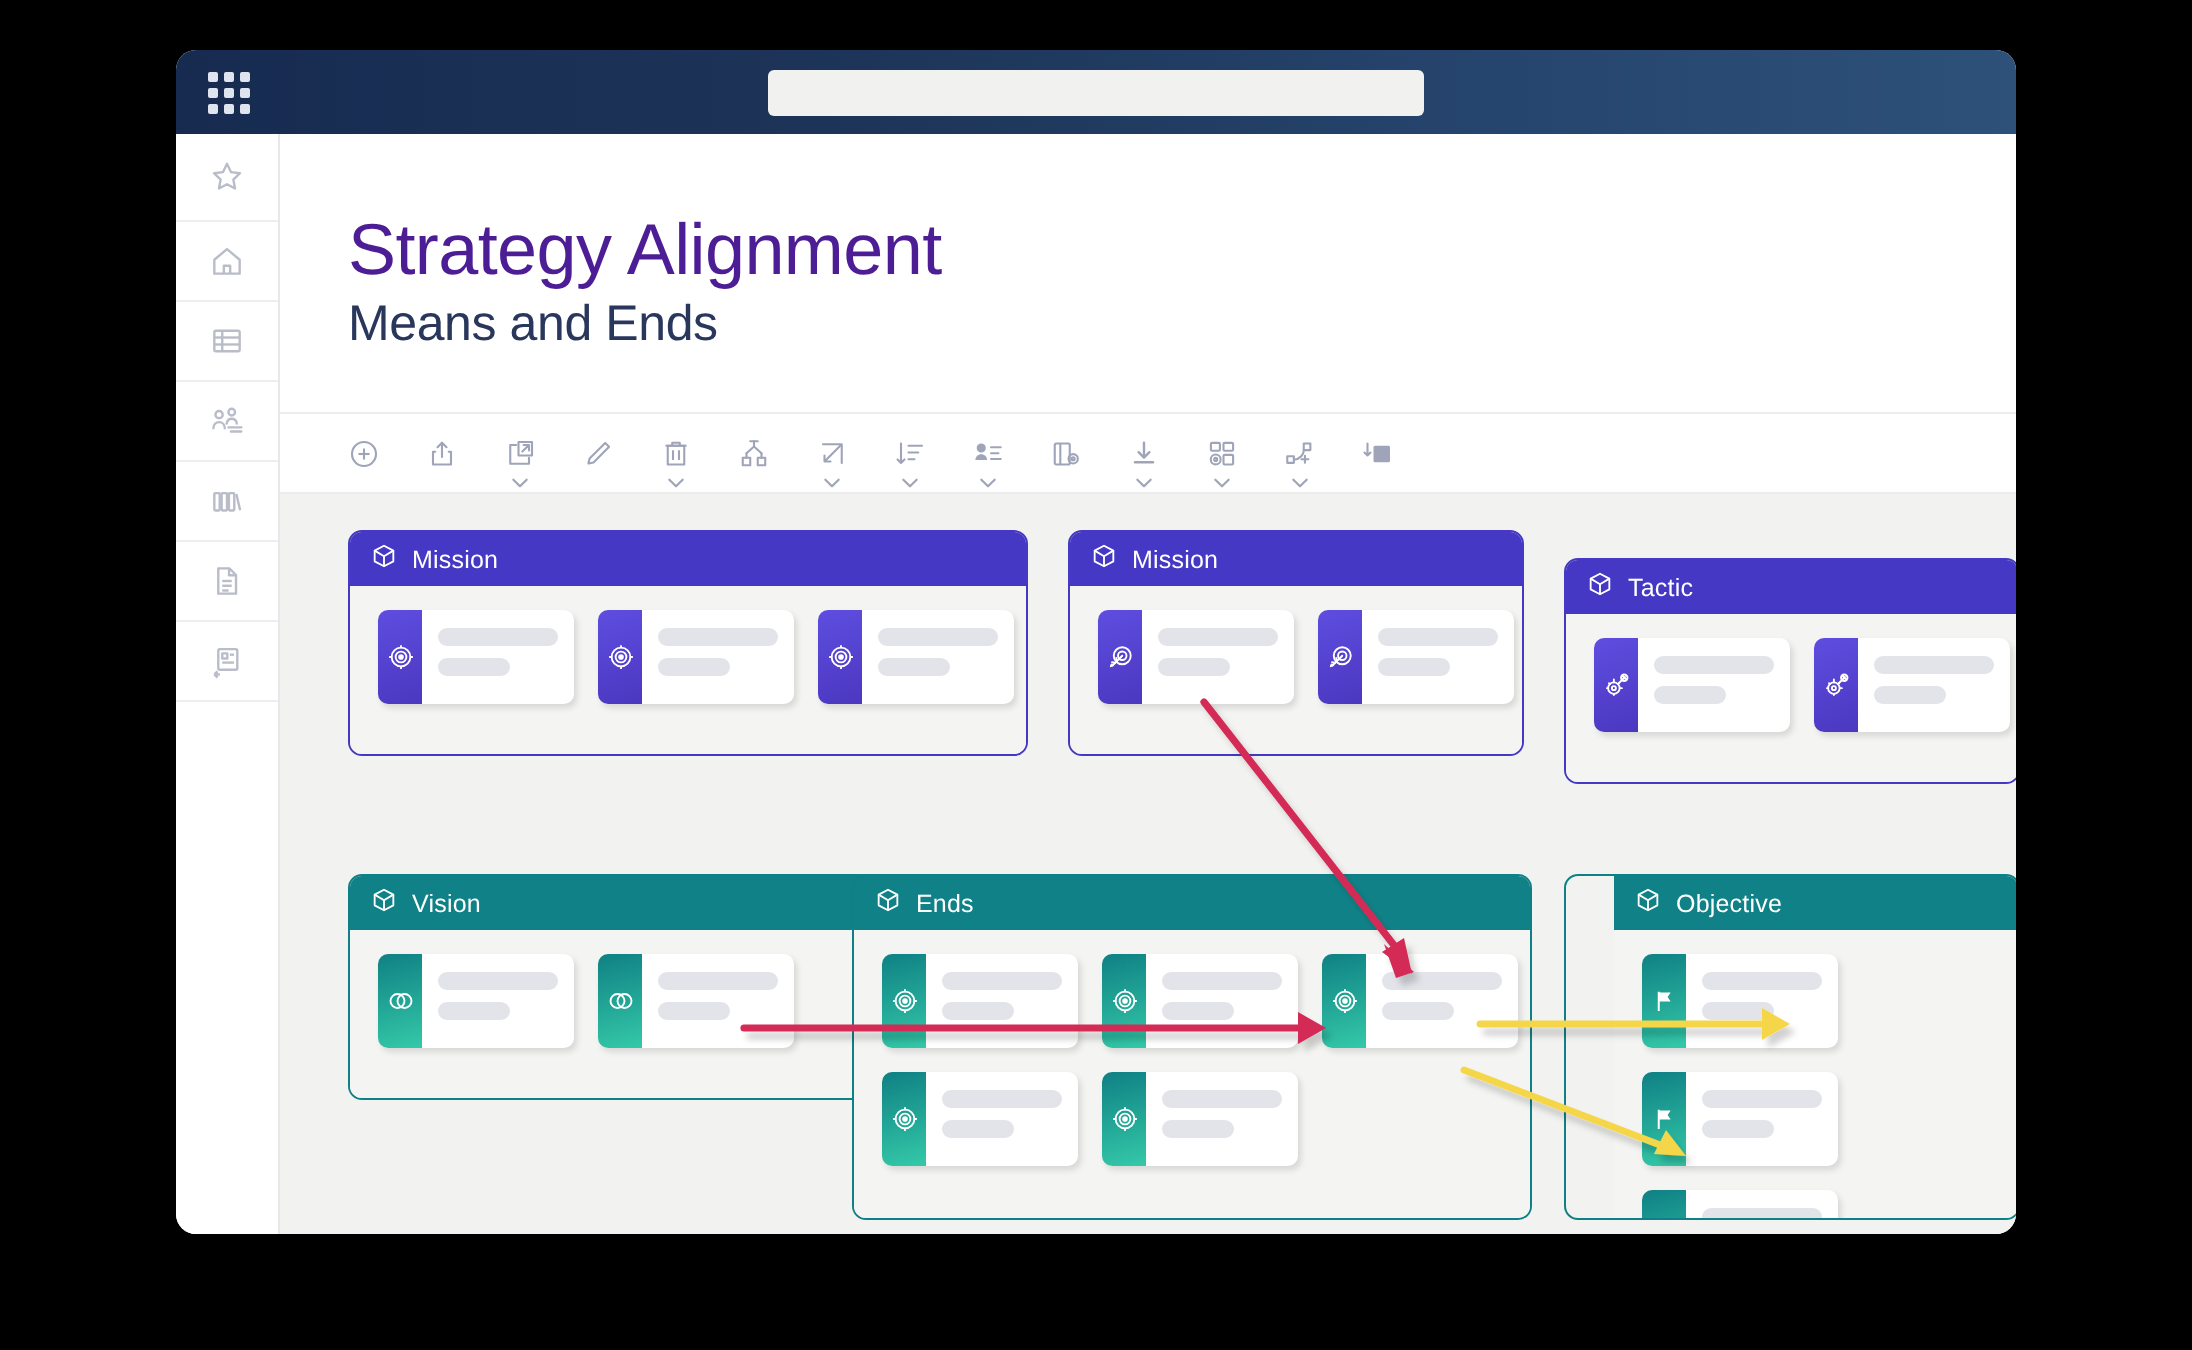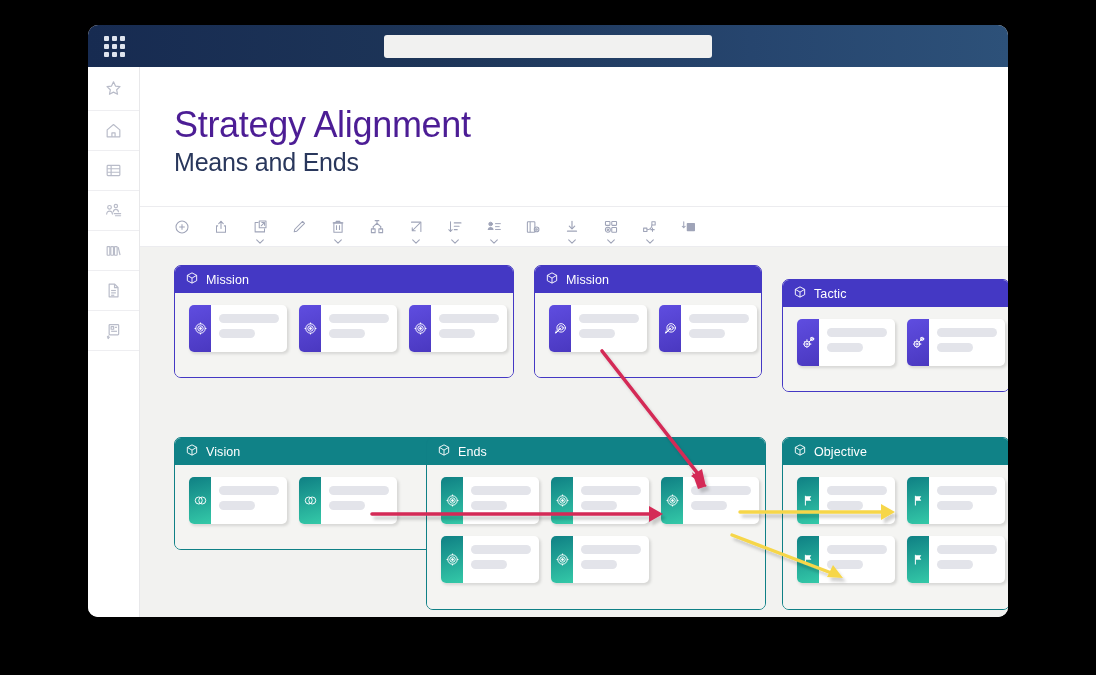--- a/index.html
+++ b/index.html
@@ -731,21 +731,21 @@
               </svg>
             </div>
             <div class="card-body">
               <div class="bar long"></div>
               <div class="bar short"></div>
             </div>
           </div>
         </div>
       </div>
 
-      <div class="group teal" style="left:642px; top:190px; width:228px;">
+      <div class="group teal" style="left:642px; top:190px; width:228px;padding-left:24px;">
         <div class="grp-head">
           <span>
             <svg width="14" height="14" viewBox="0 0 24 24" fill="none" stroke="currentColor" stroke-width="1.6" stroke-linejoin="round">
               <path d="M12 3.2l8 4.2v9.2l-8 4.2-8-4.2V7.4z"></path>
                 <path d="M12 12.2l8-4.8M12 12.2l-8-4.8M12 12.2v8.6"></path>
             </svg>
           </span>
           <span>Objective</span>
         </div>
         <div class="grp-body" style="height:144px;">

